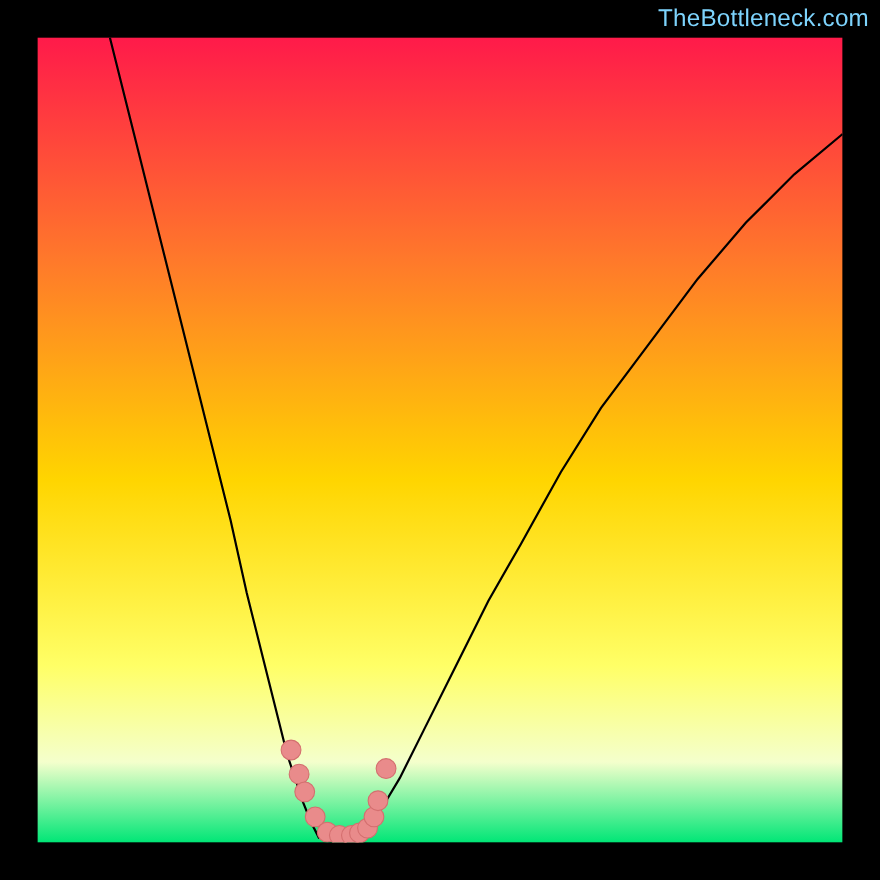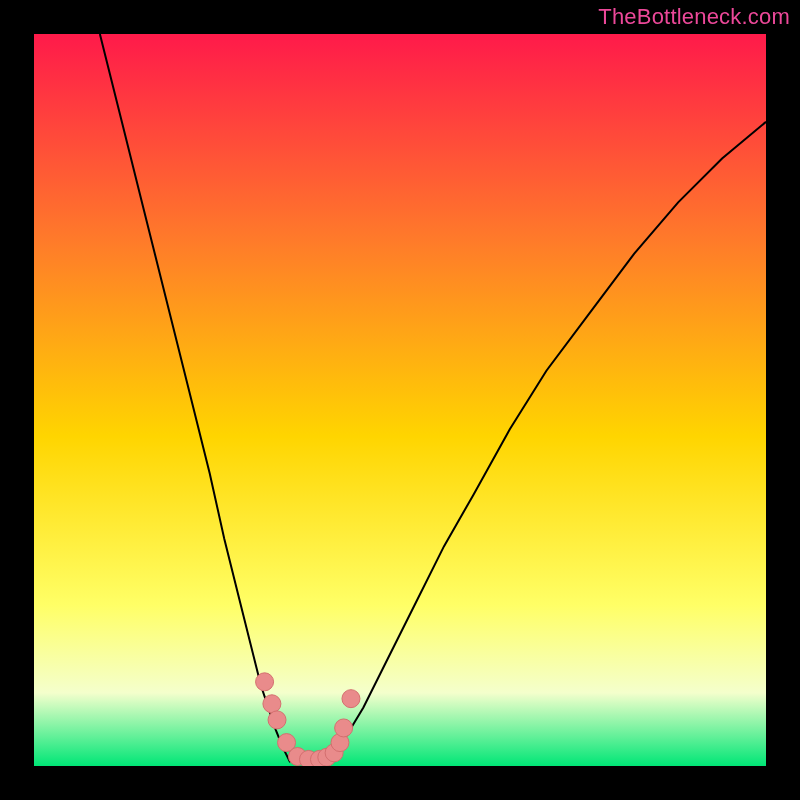--- a/index.html
+++ b/index.html
@@ -16,21 +16,21 @@
     left: 0;
     top: 0;
     width: 800px;
     height: 800px;
     background: #000;
   }
   .watermark {
     position: absolute;
     top: 4px;
     right: 10px;
-    color: #ec4899;
+    color: #7dd3fc;
     font-size: 22px;
     font-weight: 400;
     letter-spacing: 0.2px;
     user-select: none;
   }
   .plot {
     position: absolute;
     left: 34px;
     top: 34px;
     width: 732px;

